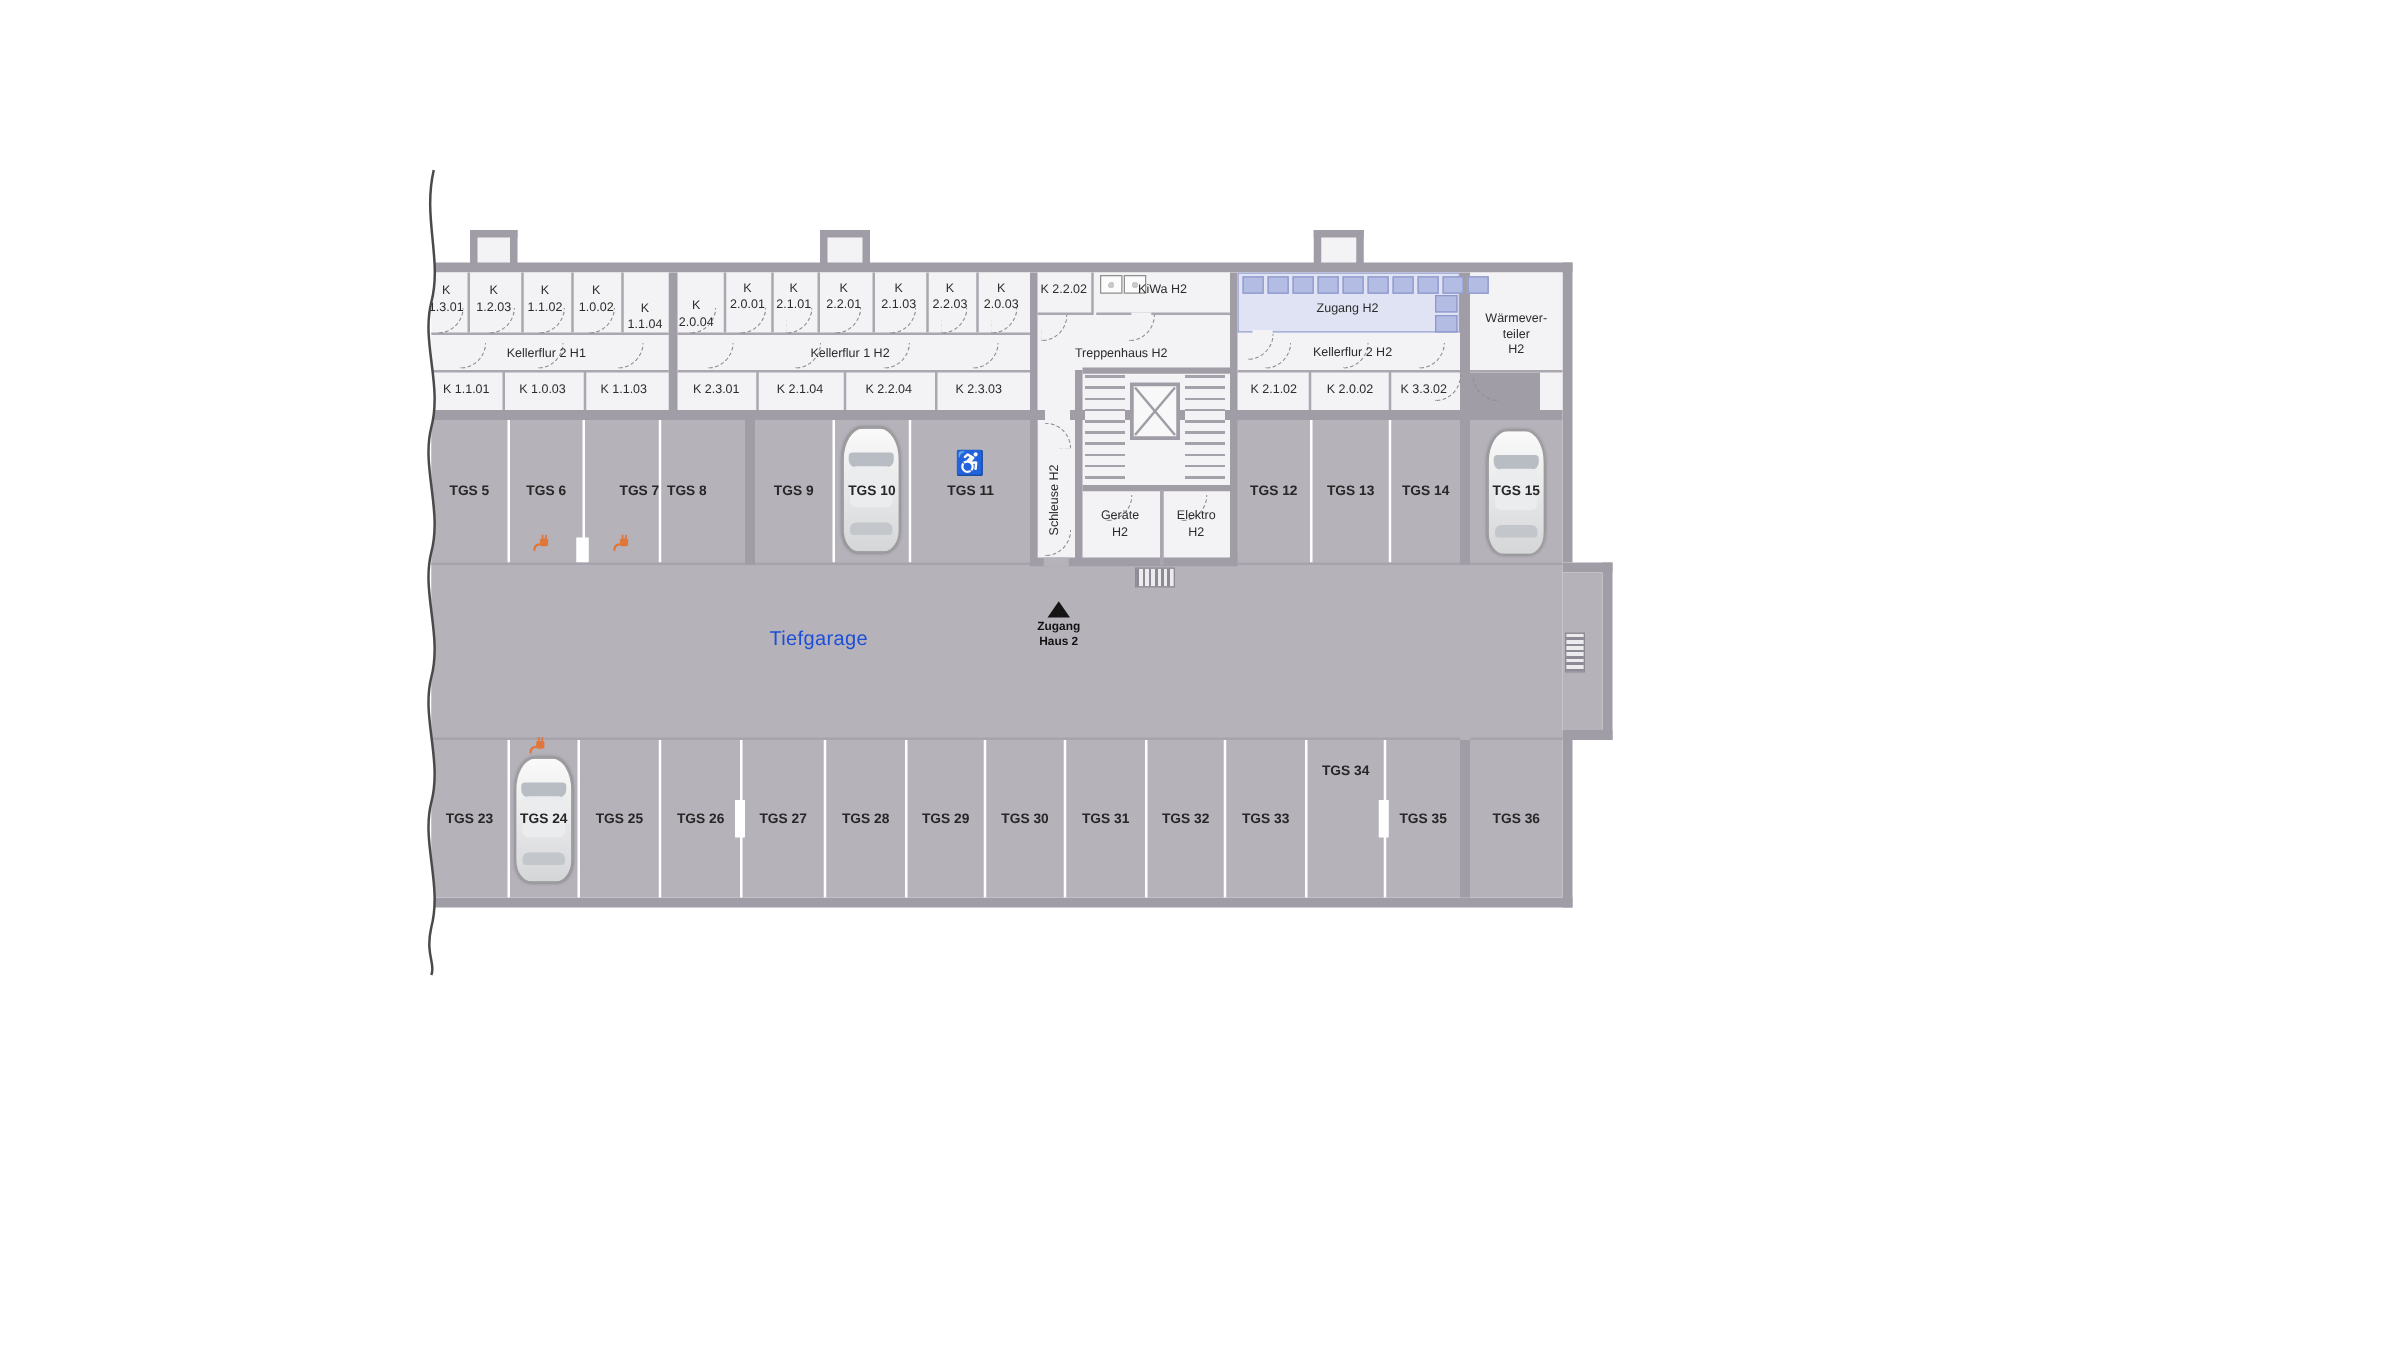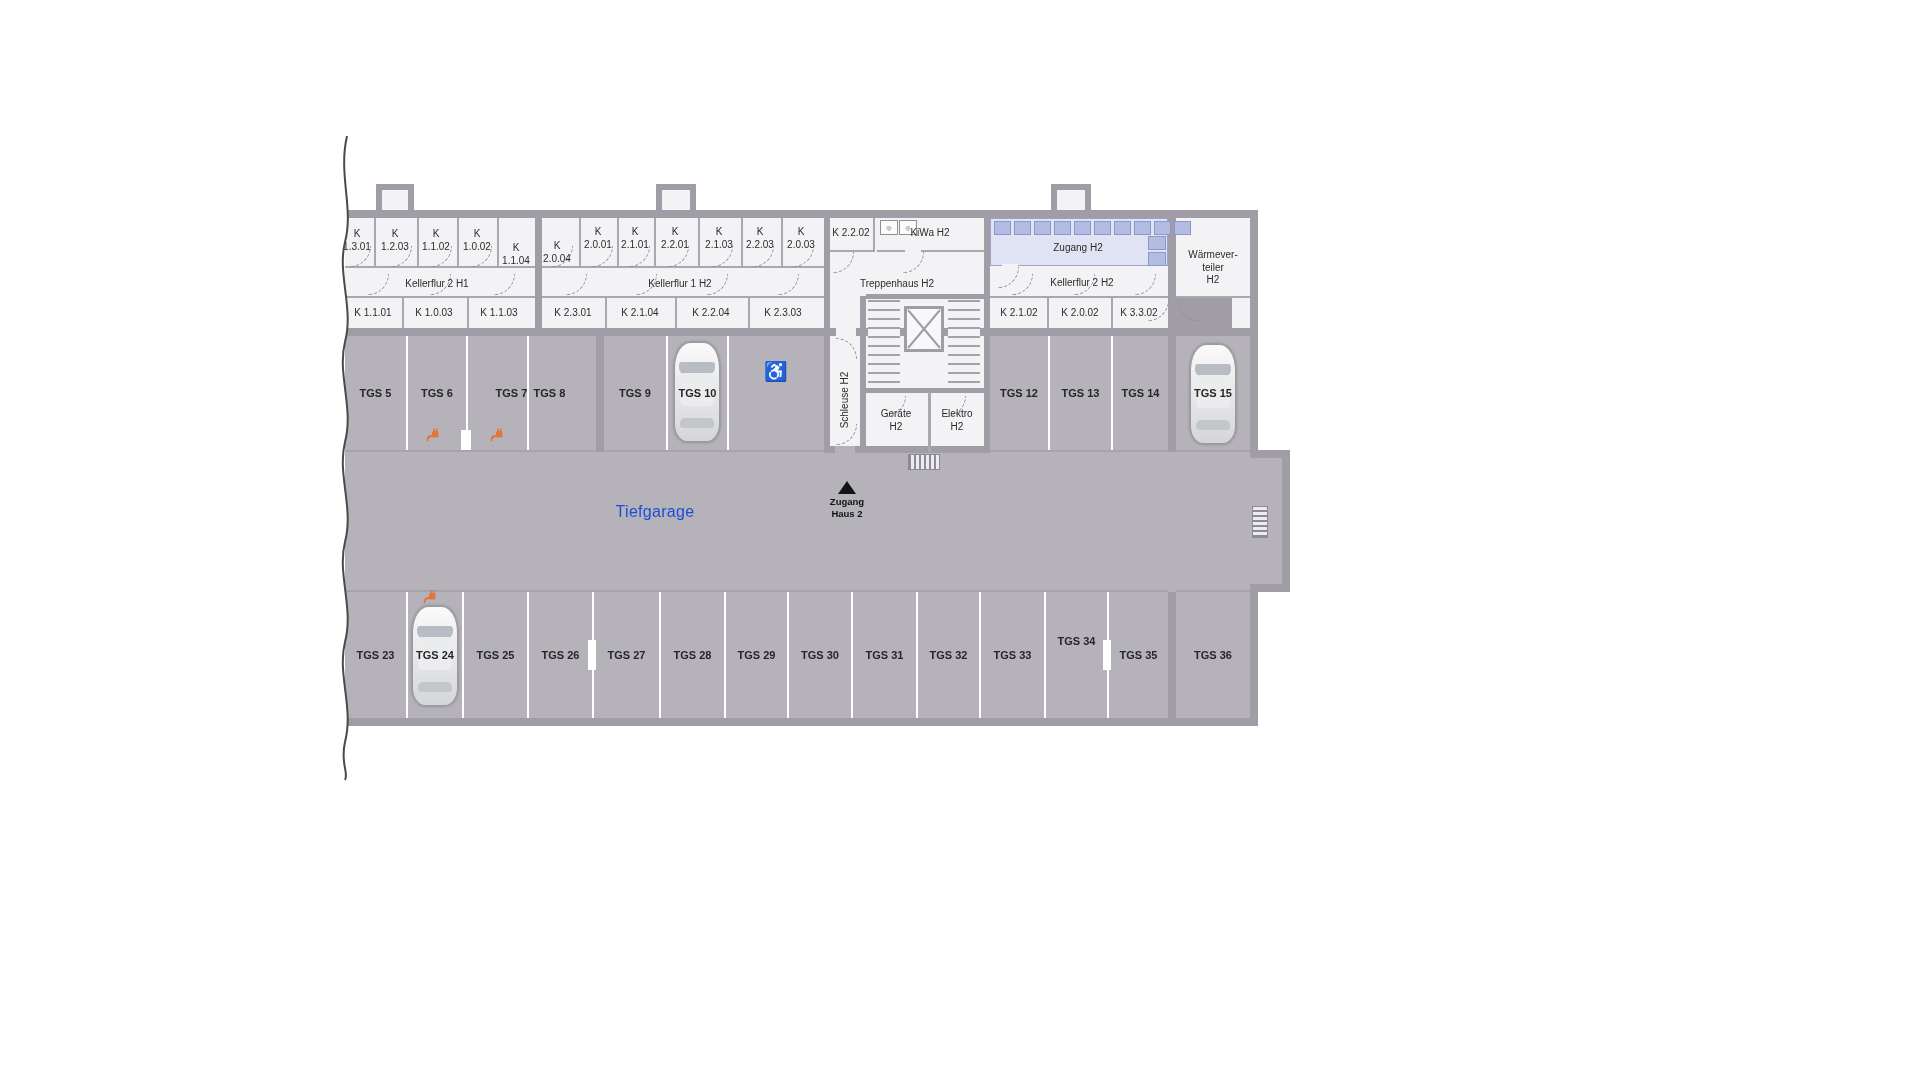--- a/index.html
+++ b/index.html
@@ -189,20 +189,23 @@
     </div>
   <div class="space" style="left:516px;top:336px;width:67px;height:114px;">
       <span class="t">TGS 8</span>
     </div>
   <div class="space" style="left:604px;top:336px;width:62px;height:114px;">
       <span class="t">TGS 9</span>
     </div>
   <div class="space" style="left:668px;top:336px;width:59px;height:114px;">
       <span class="t">TGS 10</span>
     </div>
+  <div class="space" style="left:729px;top:336px;width:95px;height:114px;">
+      <span class="t">TGS 11</span>
+    </div>
   <div class="space" style="left:990px;top:336px;width:58px;height:114px;">
       <span class="t">TGS 12</span>
     </div>
   <div class="space" style="left:1050px;top:336px;width:61px;height:114px;">
       <span class="t">TGS 13</span>
     </div>
   <div class="space" style="left:1113px;top:336px;width:55px;height:114px;">
       <span class="t">TGS 14</span>
     </div>
   <div class="space" style="left:1176px;top:336px;width:74px;height:114px;">
@@ -249,21 +252,21 @@
     </div>
   <div class="space" style="left:853px;top:592px;width:63px;height:126px;">
       <span class="t">TGS 31</span>
     </div>
   <div class="space" style="left:918px;top:592px;width:61px;height:126px;">
       <span class="t">TGS 32</span>
     </div>
   <div class="space" style="left:981px;top:592px;width:63px;height:126px;">
       <span class="t">TGS 33</span>
     </div>
-  <div class="space" style="left:1046px;top:592px;width:61px;height:98px;">
+  <div class="space" style="left:1046px;top:568px;width:61px;height:98px;">
       <span class="t">TGS 34</span>
     </div>
   <div class="space" style="left:1109px;top:592px;width:59px;height:126px;">
       <span class="t">TGS 35</span>
     </div>
   <div class="space" style="left:1176px;top:592px;width:74px;height:126px;">
       <span class="t">TGS 36</span>
     </div>
 
   <div class="dv" style="left:406px;top:592px;width:2px;height:126px;"></div>

